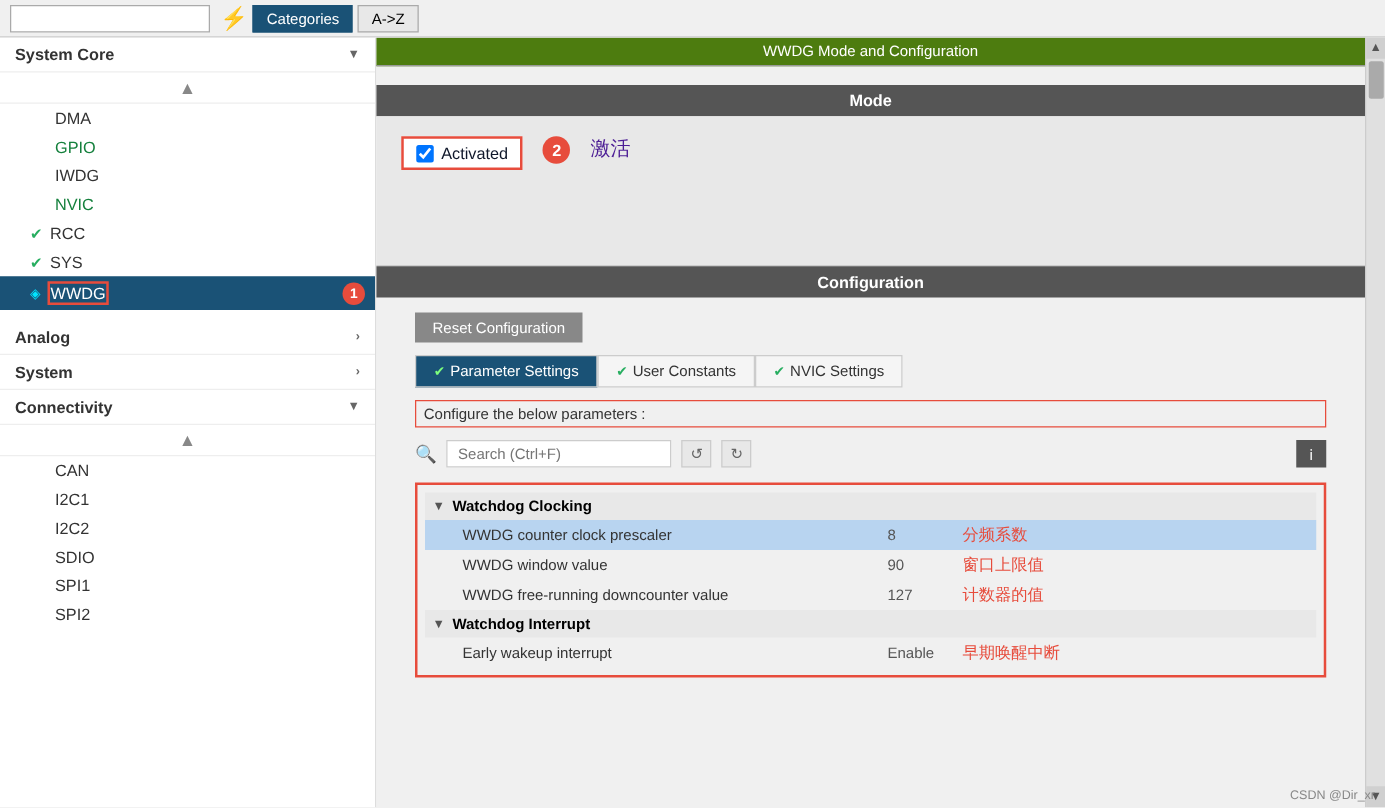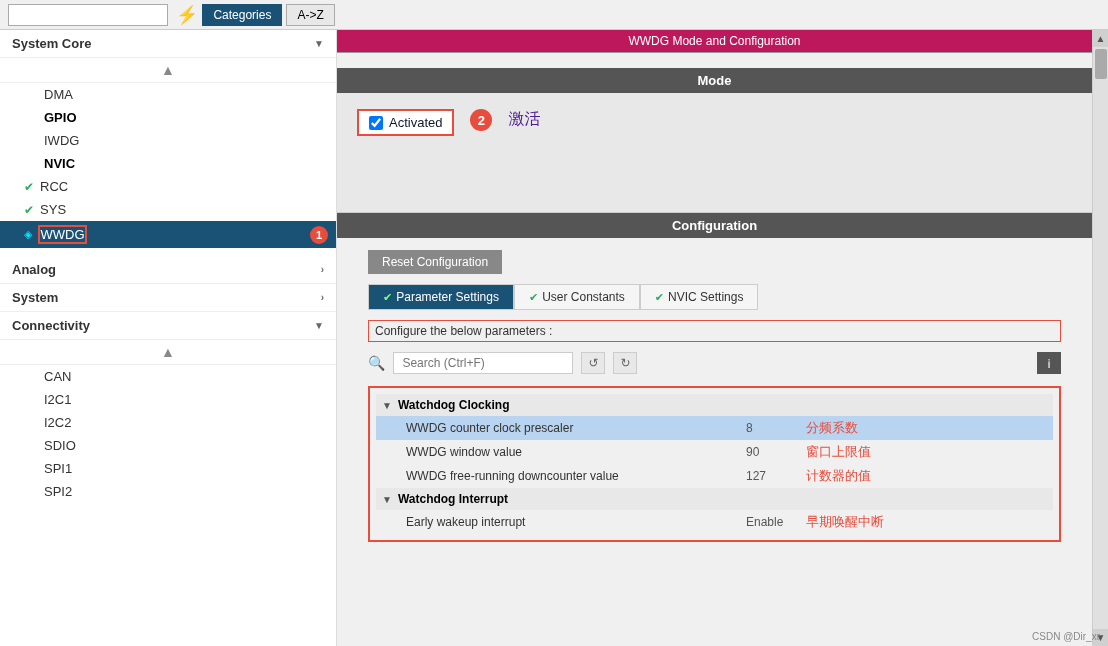--- a/index.html
+++ b/index.html
@@ -6,31 +6,31 @@
     body { font-family: Arial, sans-serif; font-size: 13px; background: #f0f0f0; width: 1108px; height: 646px; overflow: hidden; display: flex; flex-direction: column; }
 
     .top-bar { background: #f0f0f0; padding: 4px 8px; display: flex; align-items: center; gap: 4px; border-bottom: 1px solid #ccc; height: 30px; }
     .search-box { border: 1px solid #aaa; padding: 2px 6px; font-size: 12px; width: 160px; height: 22px; }
     .tab-btn { padding: 2px 10px; font-size: 12px; border: 1px solid #aaa; background: #e8e8e8; cursor: pointer; height: 22px; }
     .tab-btn.active { background: #1a5276; color: white; border-color: #1a5276; }
 
     .main-layout { display: flex; flex: 1; overflow: hidden; }
 
     
-    .sidebar { width: 337px; background: white; border-right: 1px solid #ddd; overflow-y: auto; flex-shrink: 0; }
+    .sidebar { width: 301px; background: white; border-right: 1px solid #ddd; overflow-y: auto; flex-shrink: 0; }
     .sidebar-section-header { display: flex; align-items: center; justify-content: space-between; padding: 6px 12px; font-size: 13px; font-weight: bold; color: #333; cursor: pointer; border-bottom: 1px solid #eee; }
     .sidebar-section-header .arrow { font-size: 10px; color: #666; }
     .sidebar-up-arrow { text-align: center; padding: 4px; color: #888; font-size: 14px; border-bottom: 1px solid #eee; }
     .sidebar-item { padding: 4px 24px; font-size: 13px; cursor: pointer; display: flex; align-items: center; gap: 6px; color: #333; }
     .sidebar-item.active { background: #1a5276; color: white; }
-    .sidebar-item.colored-cyan { color: #000000; font-weight: bold; }
+    .sidebar-item.colored-cyan { color: #15803d; }
     .sidebar-item .check { color: #27ae60; font-size: 12px; }
     .badge-1 { background: #e74c3c; color: white; border-radius: 50%; width: 18px; height: 18px; display: flex; align-items: center; justify-content: center; font-size: 11px; font-weight: bold; margin-left: 8px; }
     .wwdg-box { border: 2px solid #e74c3c; display: inline-flex; align-items: center; }
-    .content-header { background: #be185d; color: white; text-align: center; padding: 4px 0; font-size: 12px; border-bottom: 1px solid #999; }
+    .content-header { background: #4d7c0f; color: white; text-align: center; padding: 4px 0; font-size: 12px; border-bottom: 1px solid #999; }
     .section-title { background: #555; color: white; text-align: center; padding: 5px 0; font-size: 13px; font-weight: bold; margin-top: 15px; }
 
     
     .mode-section { background: #e8e8e8; padding: 16px 20px; min-height: 120px; display: flex; align-items: flex-start; gap: 16px; border-bottom: 1px solid #ccc; }
     .activated-box { border: 2px solid #e74c3c; background: white; padding: 4px 10px; display: flex; align-items: center; gap: 6px; }
     .activated-box input[type=checkbox] { width: 14px; height: 14px; }
     .activated-label { font-size: 13px; color: #0f172a; }
     .badge-2 { background: #e74c3c; color: white; border-radius: 50%; width: 22px; height: 22px; display: flex; align-items: center; justify-content: center; font-size: 13px; font-weight: bold; }
     .chinese-label { color: #4c1d95; font-size: 16px; }
 

